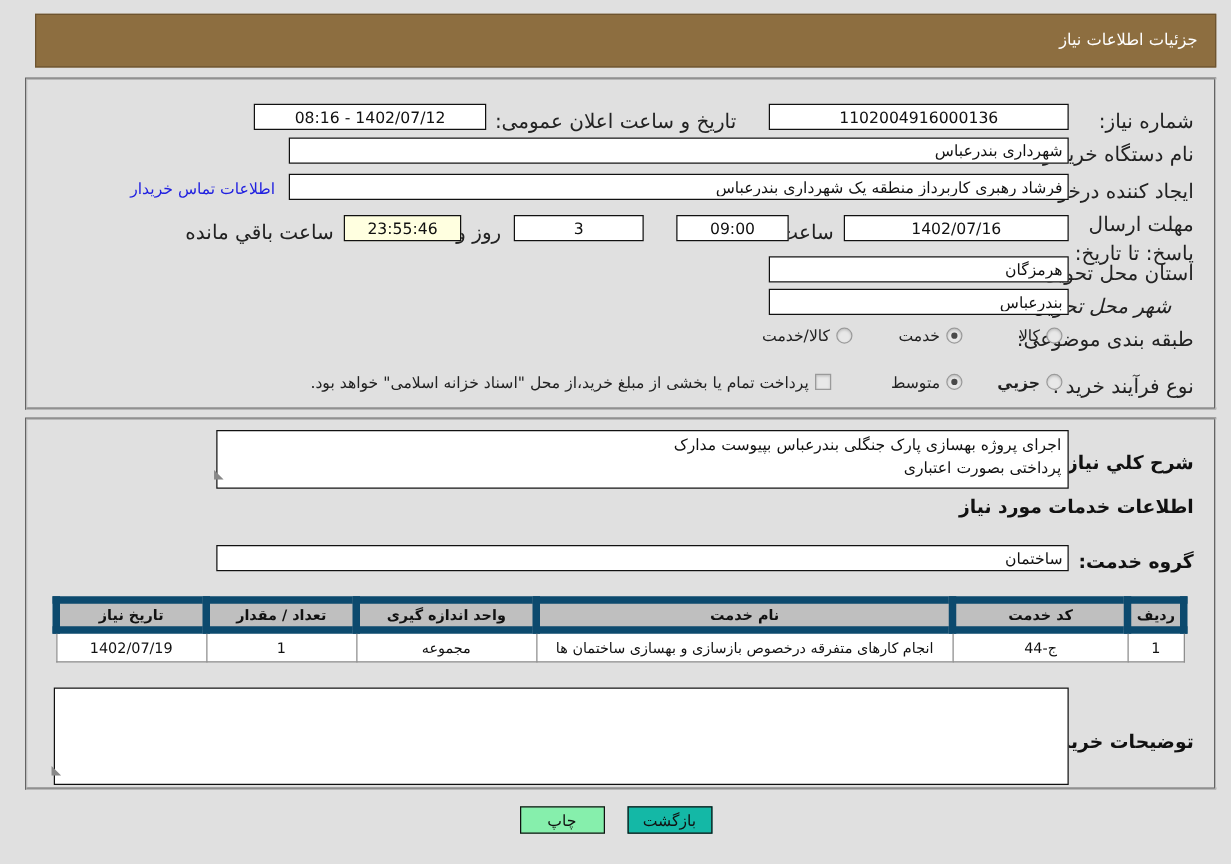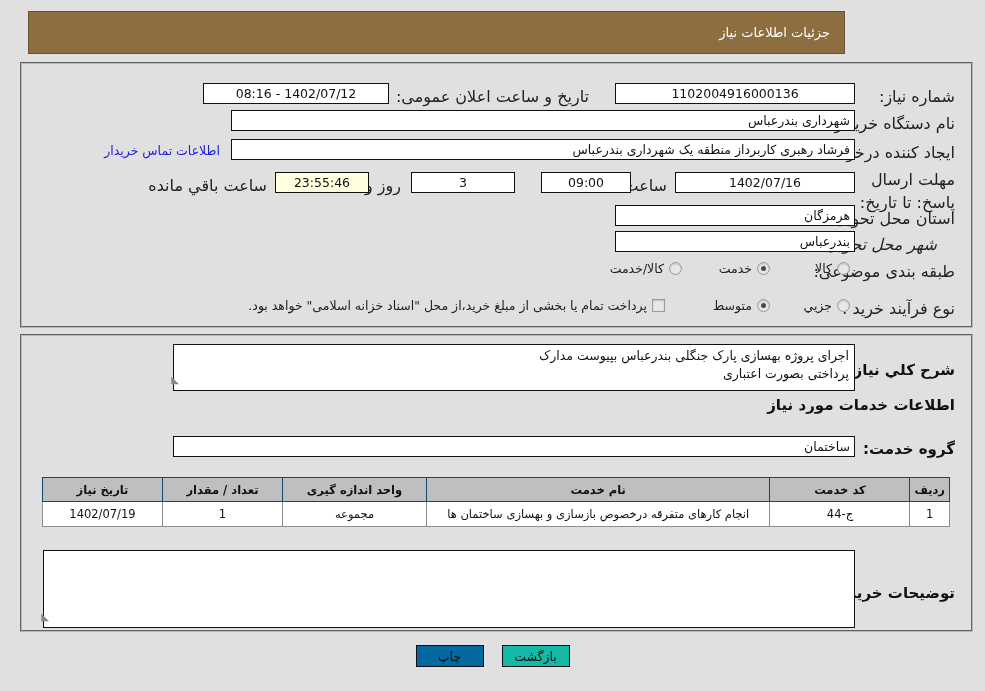--- a/index.html
+++ b/index.html
@@ -36,21 +36,21 @@
     letter-spacing: -2px;
     direction: ltr;
     white-space: nowrap;
   }
   .wm-shield { position: absolute; left: 0; top: 6px; }
 
   
   .titlebar {
     position: absolute;
     left: 28px; top: 11px;
-    width: 817px; height: 43px;
+    width: 945px; height: 43px;
     background: #8d6e40;
     border: 1px solid #6d5430;
     color: #ffffff;
     font-size: 13px;
     display: flex;
     align-items: center;
     justify-content: flex-start;
     padding: 0 14px;
     z-index: 3;
   }
@@ -169,21 +169,21 @@
     width: 908px;
     z-index: 4;
   }
   table.items {
     width: 100%;
     border-collapse: collapse;
     font-size: 11.5px;
   }
   table.items th {
     background: #bfbfbf;
-    border: 1px solid #0c4a6e;
+    border: 6px solid #0c4a6e;
     color: #111111;
     font-weight: bold;
     height: 24px;
     padding: 1px 4px;
     text-align: center;
     white-space: nowrap;
   }
   table.items td {
     background: #ffffff;
     border: 1px solid #8e8e8e;
@@ -208,21 +208,21 @@
     border: 1px solid #111111;
     font-family: "DejaVu Sans", "Liberation Sans", sans-serif;
     font-size: 12.5px;
     color: #111111;
     width: 68px; height: 22px;
     line-height: 19px;
     text-align: center;
     cursor: pointer;
     padding: 0;
   }
-  .btn-print  { background: #0369a1; }
+  .btn-print  { background: #86efac; }
   .btn-back   { background: #14b8a6; }
 
   .resize-grip {
     position: absolute;
     font-size: 10px;
     color: #888888;
     z-index: 5;
     pointer-events: none;
   }
 </style>
@@ -273,21 +273,21 @@
   <div class="radio-wrap" style="right:215px; top:261px;">
     <span class="radio on"></span>
     <span class="radio-lbl">خدمت</span>
   </div>
   <div class="radio-wrap" style="right:303px; top:261px;">
     <span class="radio"></span>
     <span class="radio-lbl">کالا/خدمت</span>
   </div>
 
   <div class="lbl" style="right:30px; top:299px;">نوع فرآیند خرید :</div>
-  <div class="radio-wrap" style="right:135px; top:298px;">
+  <div class="radio-wrap" style="right:135px; top:298px;font-weight:bold;">
     <span class="radio"></span>
     <span class="radio-lbl">جزیي</span>
   </div>
   <div class="radio-wrap" style="right:215px; top:298px;">
     <span class="radio on"></span>
     <span class="radio-lbl">متوسط</span>
   </div>
   <div class="cb-wrap" style="right:320px; top:298px;">
     <span class="cbox"></span>
     <span class="cb-lbl">پرداخت تمام یا بخشی از مبلغ خرید،از محل "اسناد خزانه اسلامی" خواهد بود.</span>

